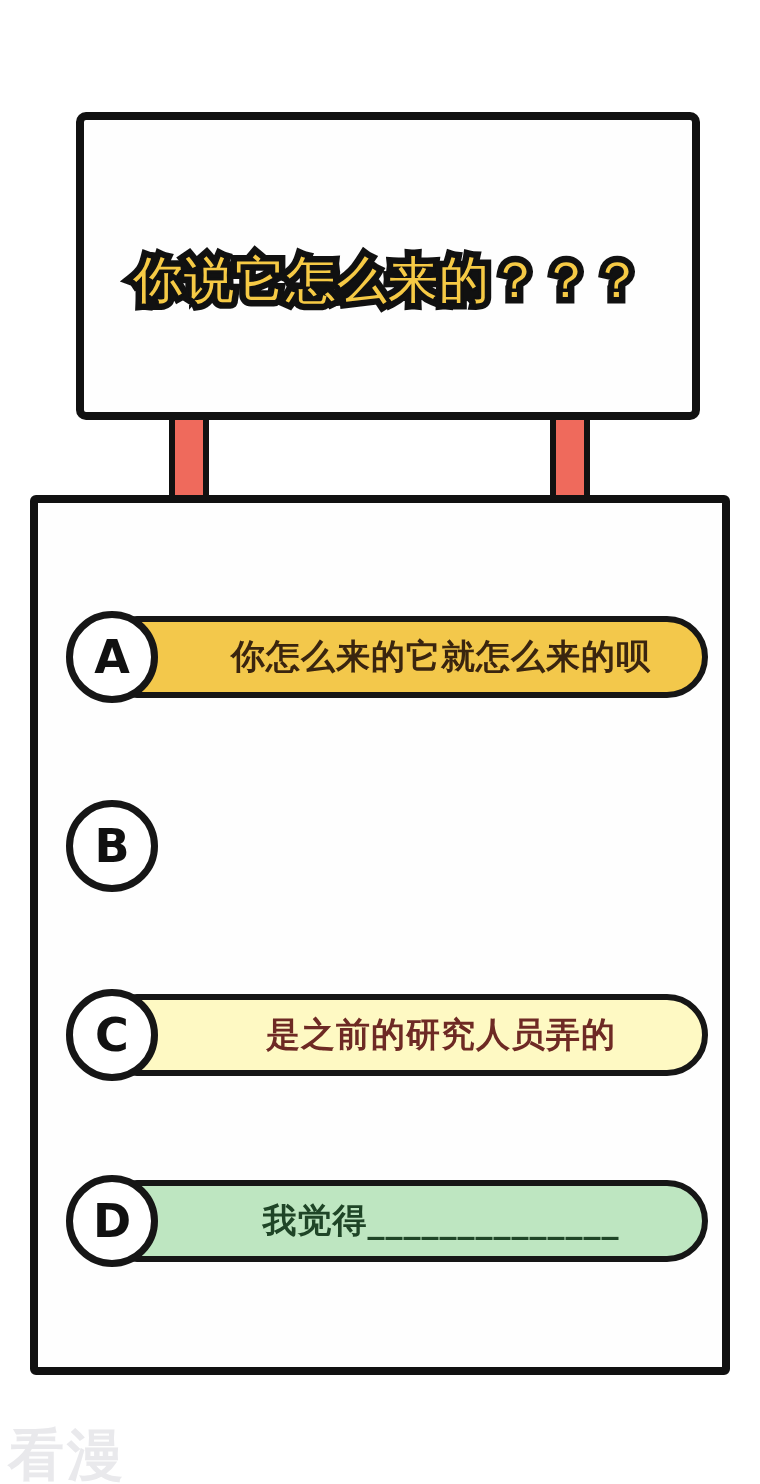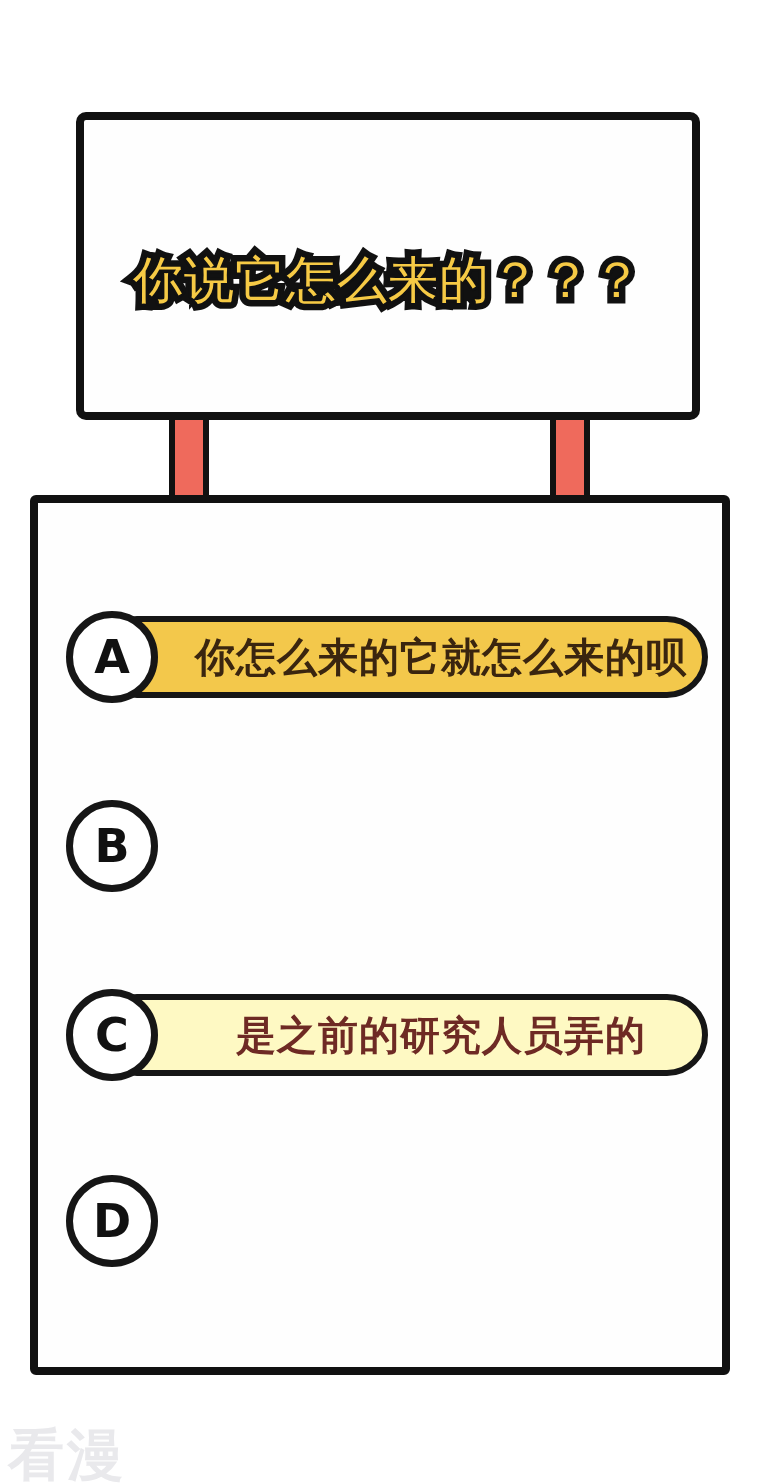--- a/index.html
+++ b/index.html
@@ -54,21 +54,21 @@
   .option-c{top:989px;}
   .option-d{top:1175px;}
 
   .pill{
     position:absolute;left:30px;top:5px;right:0;bottom:5px;
     border:6px solid #161616;border-radius:46px;box-sizing:border-box;
     display:flex;align-items:center;justify-content:center;
     padding-left:78px;
   }
   .pill-text{
-    font-size:40px;font-weight:700;white-space:nowrap;letter-spacing:1px;
+    font-size:34px;font-weight:700;white-space:nowrap;letter-spacing:1px;
   }
   .badge{
     position:absolute;left:0;top:0;width:92px;height:92px;
     background:#fff;border:7px solid #161616;border-radius:50%;
     box-sizing:border-box;z-index:2;
     display:flex;align-items:center;justify-content:center;
   }
   .badge-letter{font-size:46px;font-weight:700;color:#111;line-height:1;}
 
   
@@ -112,20 +112,23 @@
   <div class="option option-c">
     <div class="pill" style="background: #fef9c3; border-color: rgb(22, 22, 22);">
       <span class="pill-text" style="color: rgb(110, 42, 36);">是之前的研究人员弄的</span>
     </div>
     <div class="badge" style="border-color: rgb(22, 22, 22);">
       <span class="badge-letter" style="color: rgb(17, 17, 17);">C</span>
     </div>
   </div>
 
   <div class="option option-d">
+    <div class="pill" style="background: rgb(190, 230, 193); border-color: rgb(22, 22, 22);">
+      <span class="pill-text" style="color: rgb(31, 69, 39);">我觉得______________</span>
+    </div>
     <div class="badge" style="border-color: rgb(22, 22, 22);">
       <span class="badge-letter" style="color: rgb(17, 17, 17);">D</span>
     </div>
   </div>
 
   <div class="watermark" style="color: rgb(233, 233, 236);">看漫</div>
 
 </div>
 
 </body></html>

